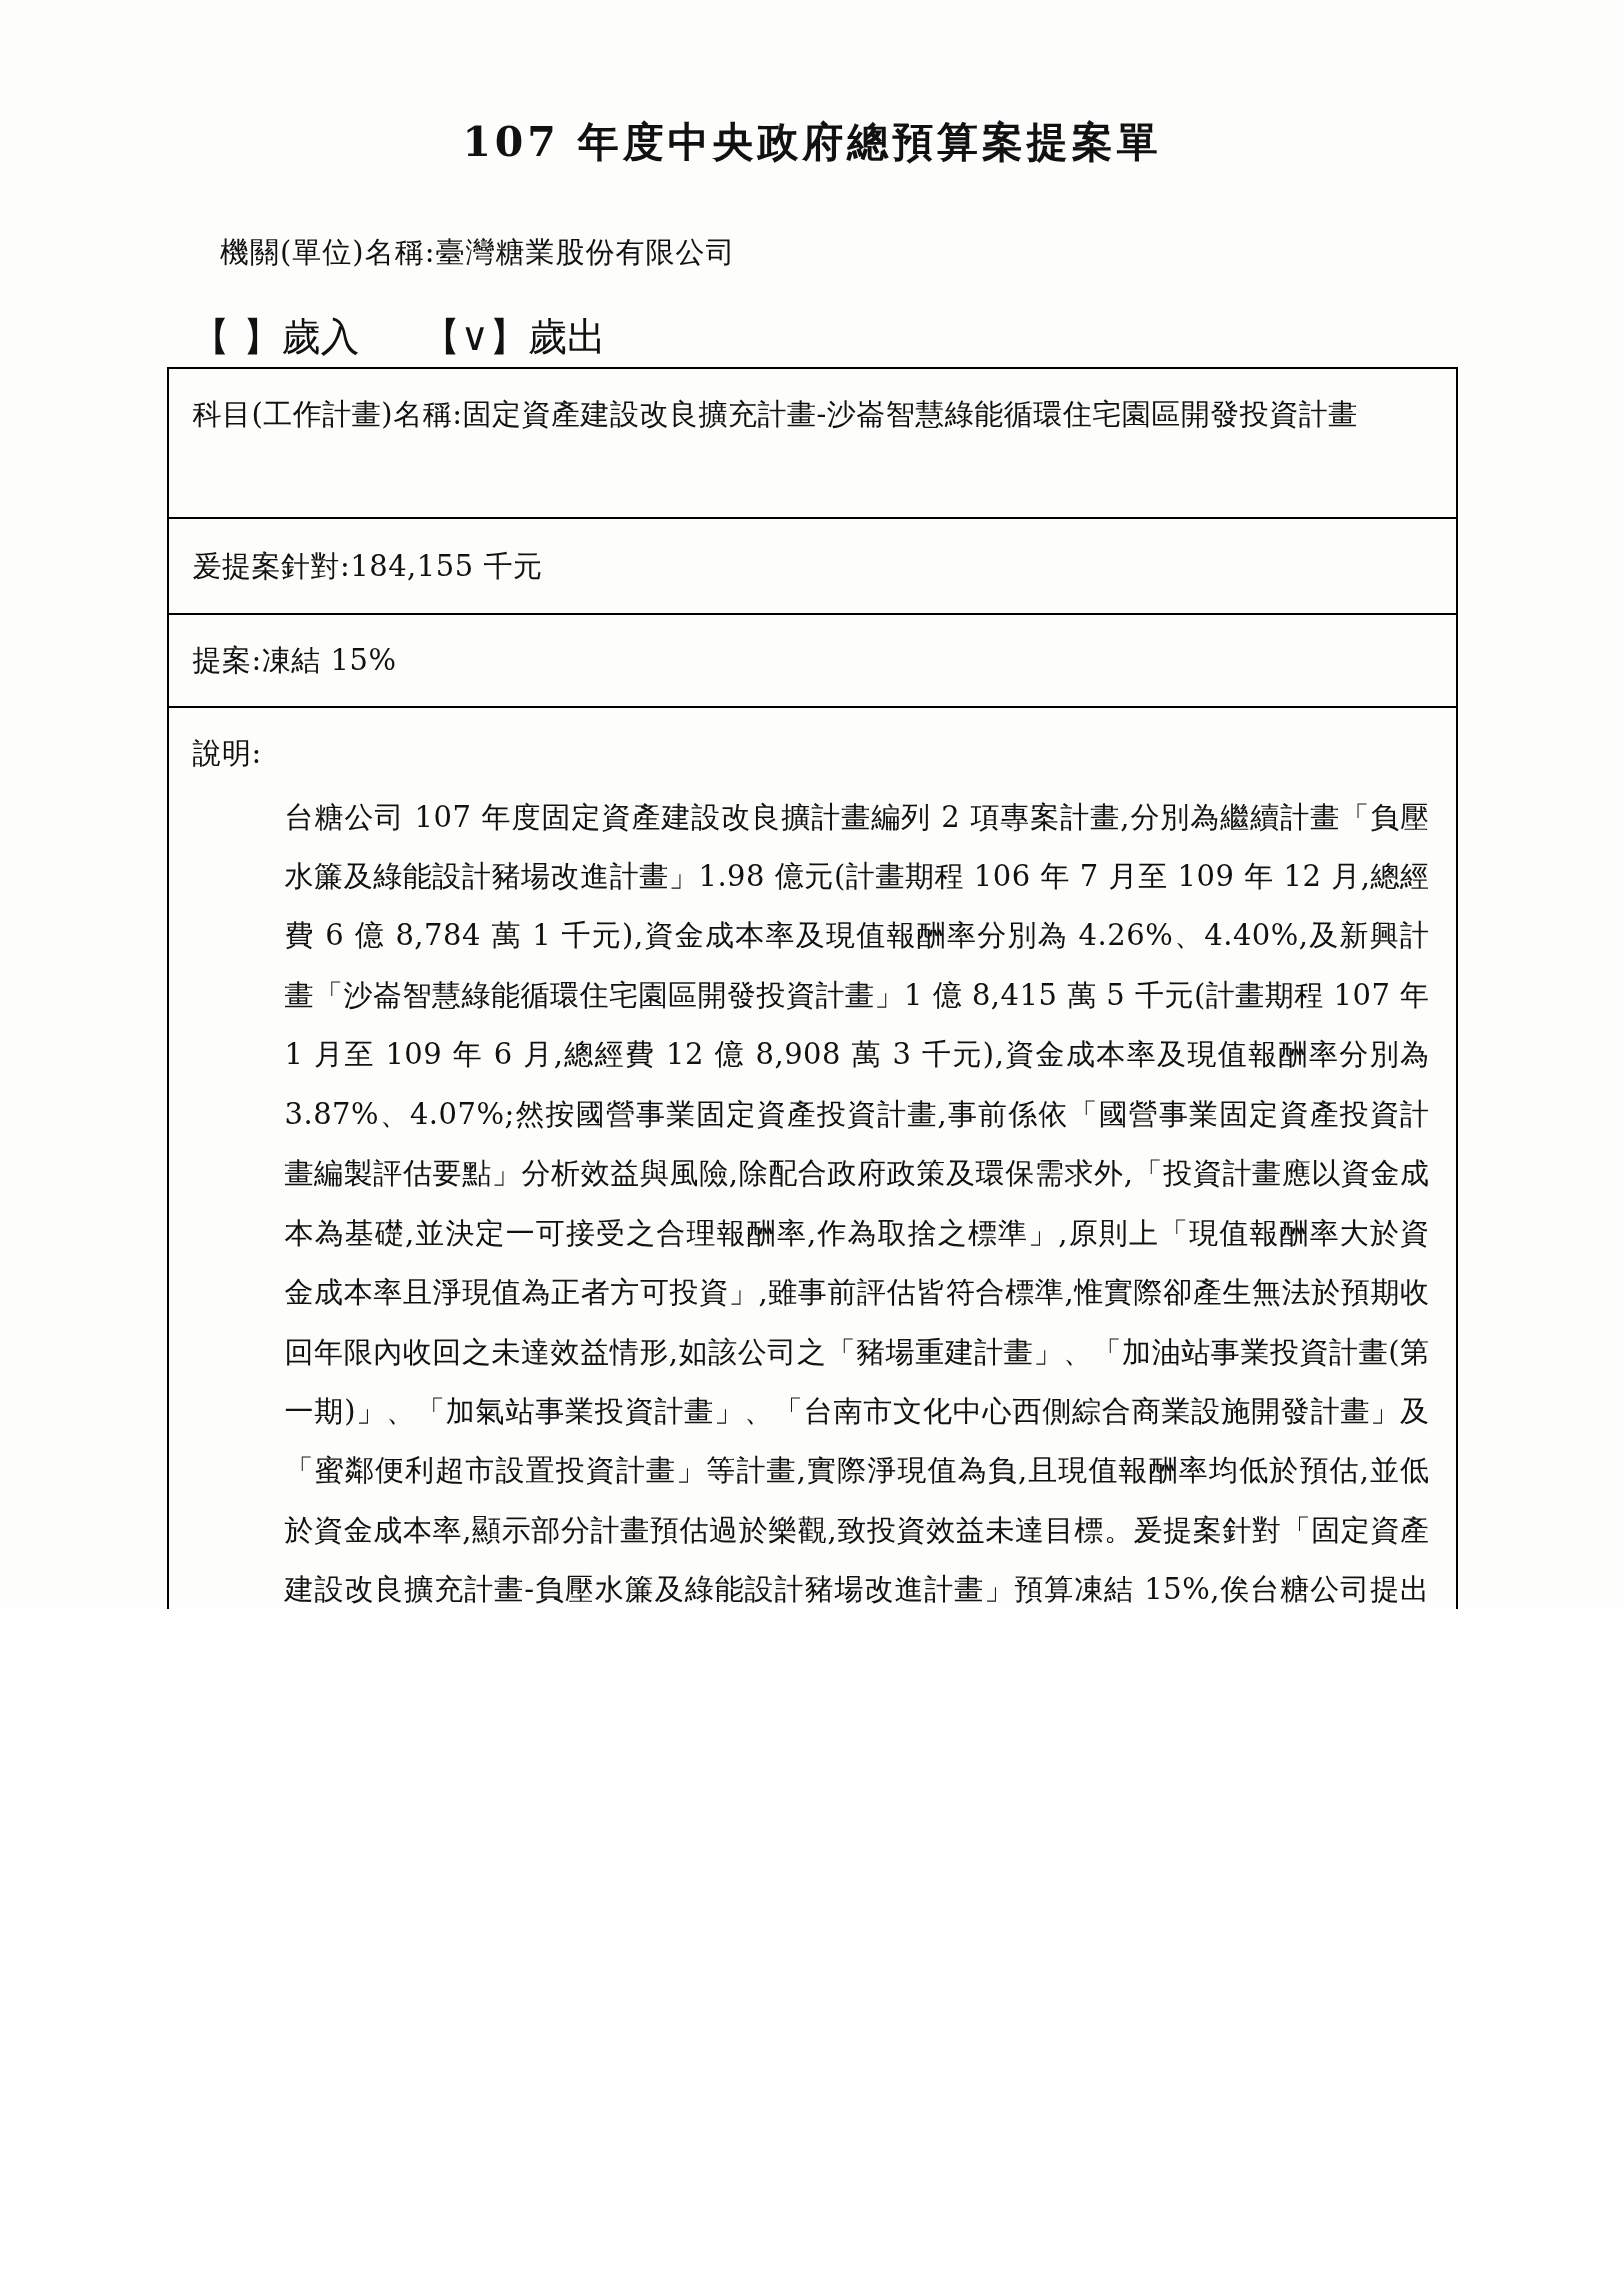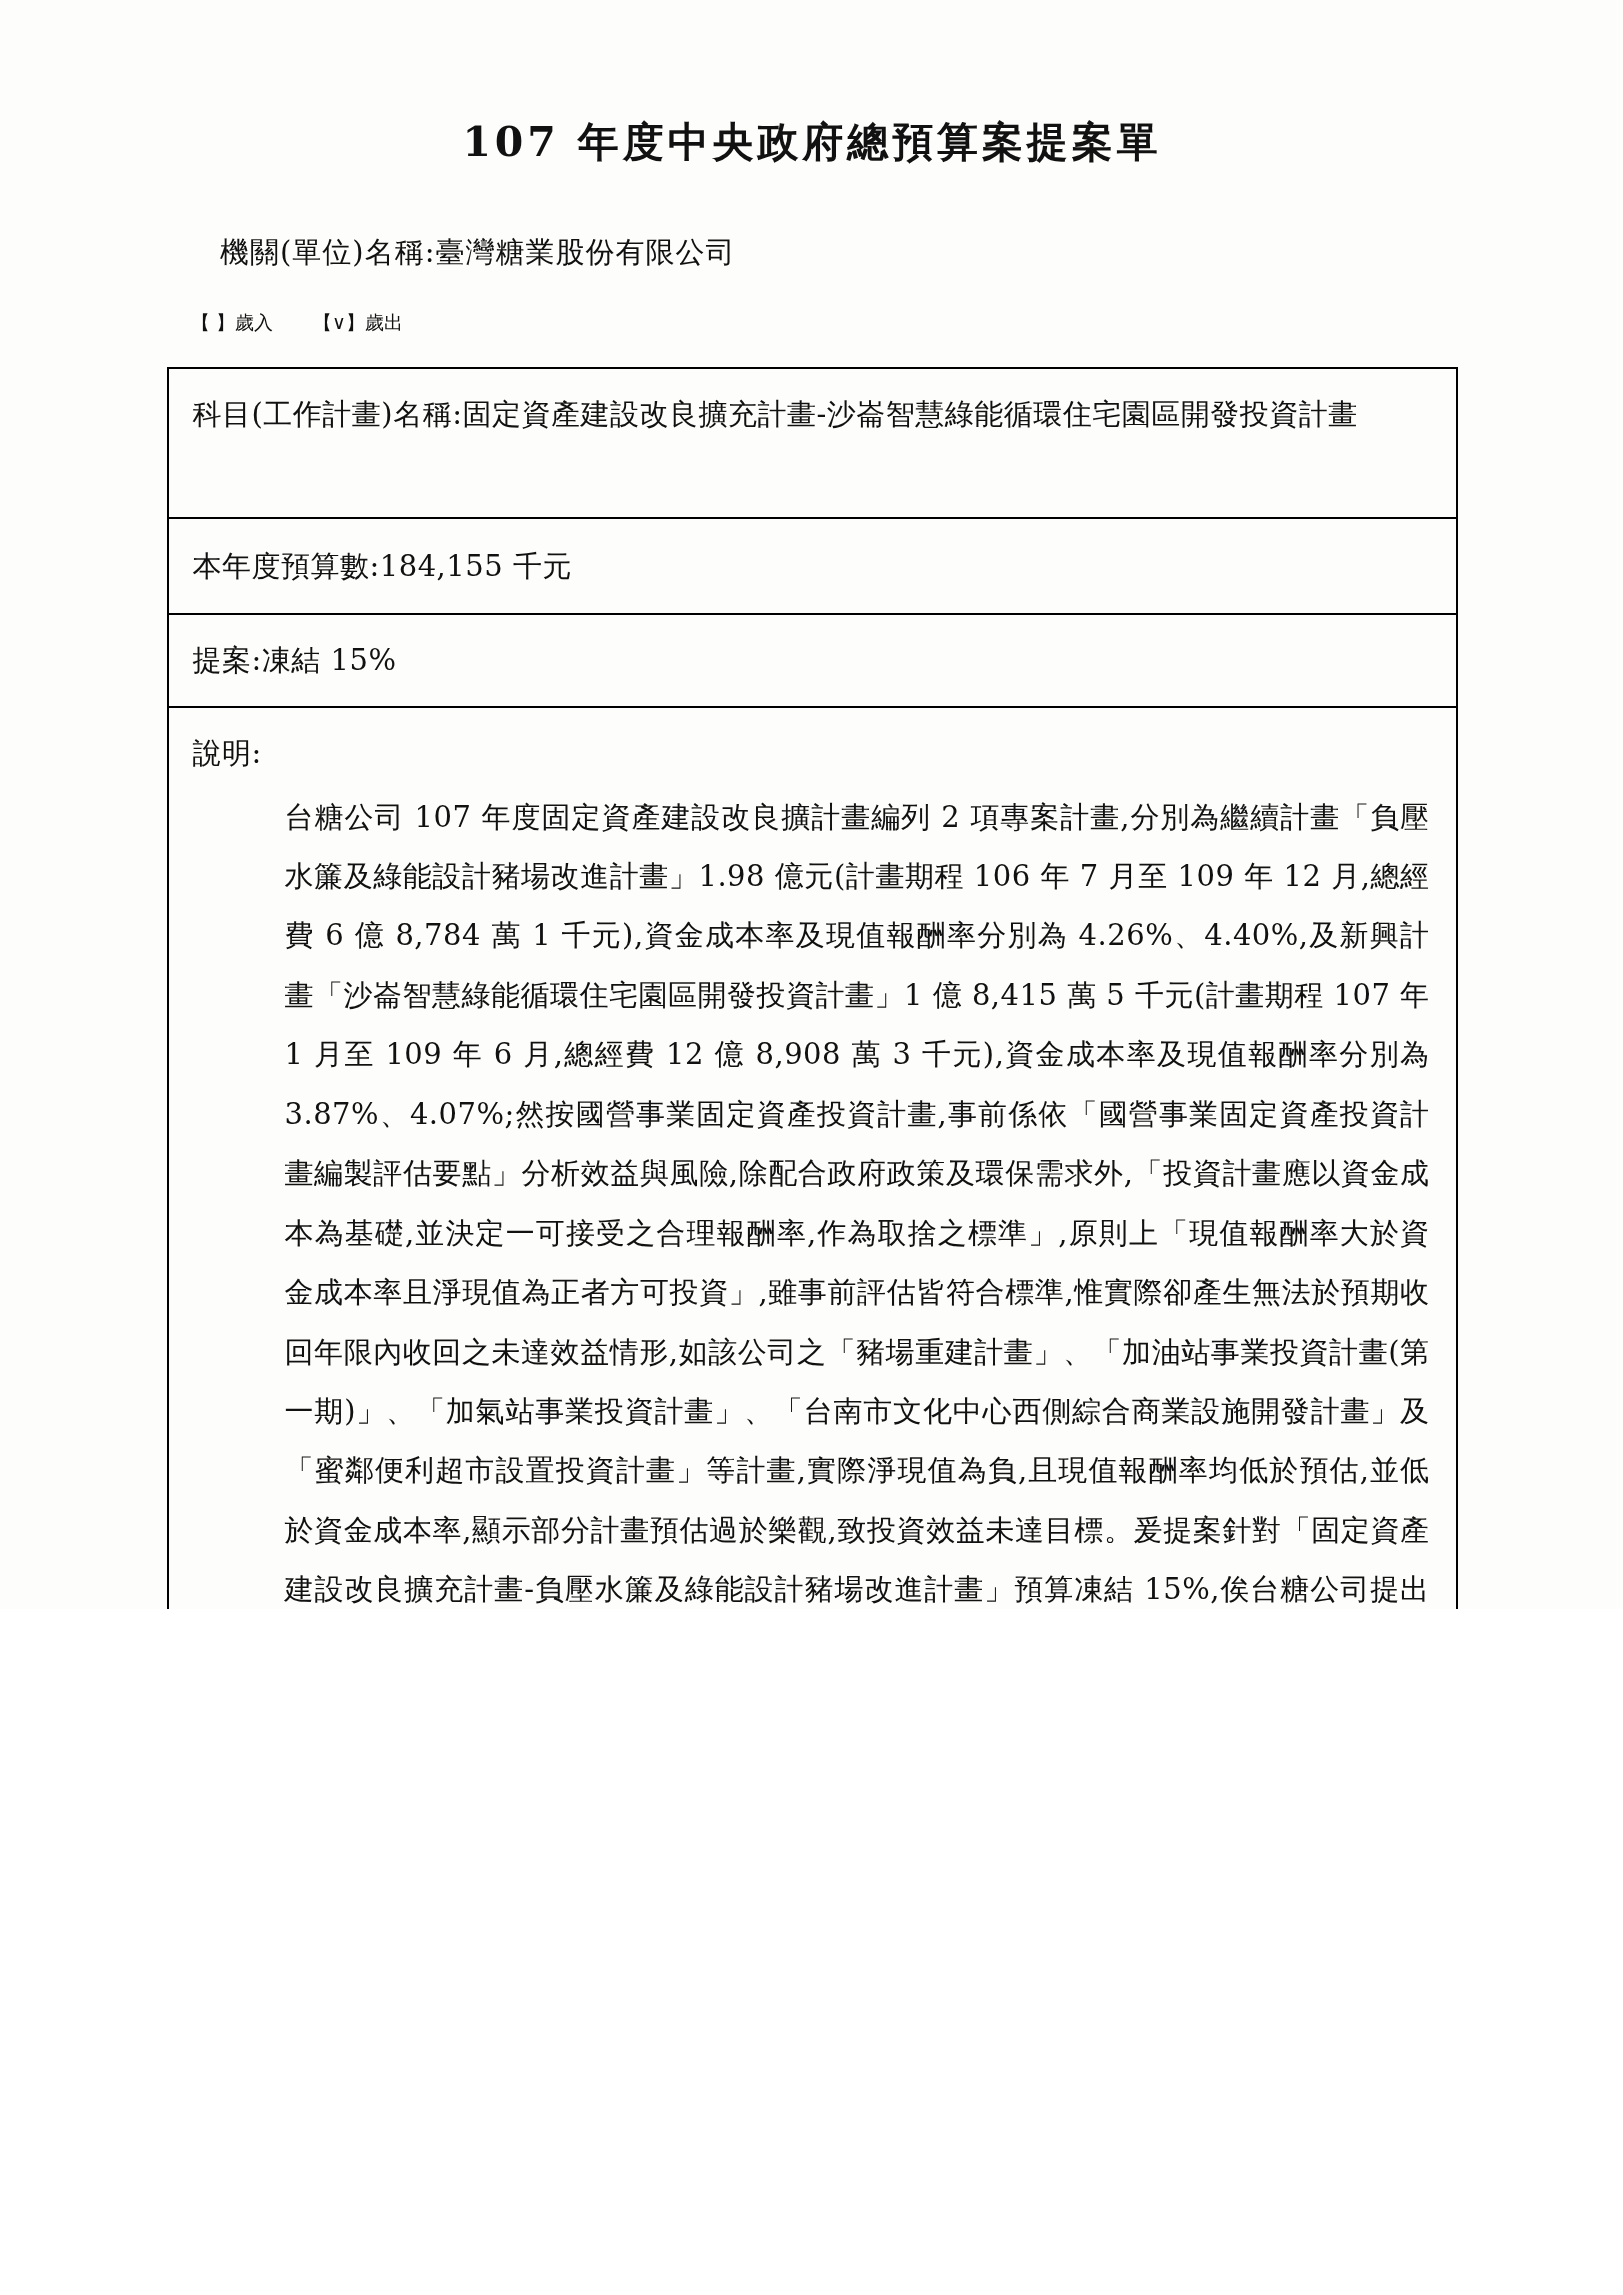--- a/index.html
+++ b/index.html
@@ -24,23 +24,23 @@
   .agency-line {
     position:absolute;
     top:233px; left:191px;
     font-size:29px;
     letter-spacing:1px;
     margin-left:29px;
   }
   .checkbox-line {
     position:absolute;
     top:310px; left:191px;
-    font-size:19px;
+    font-size:39px;
     display:flex;
-    gap:40px;
+    gap:62px;
   }
   .main-table {
     position:absolute;
     top:367px; left:167px;
     width:1291px;
     height:1633px;
     border:2.5px solid #000;
     display:flex;
     flex-direction:column;
   }
@@ -112,21 +112,21 @@
 
   <div class="agency-line">機關(單位)名稱:臺灣糖業股份有限公司</div>
 
   <div class="checkbox-line">
     <span>【 】歲入</span>
     <span>【∨】歲出</span>
   </div>
 
   <div class="main-table">
     <div class="t-row subject">科目(工作計畫)名稱:固定資產建設改良擴充計畫-沙崙智慧綠能循環住宅園區開發投資計畫</div>
-    <div class="t-row budget">本年度預算數:184,155 千元</div>
+    <div class="t-row budget">爰提案針對:184,155 千元</div>
     <div class="t-row proposal">提案:凍結 15%</div>
     <div class="t-row explanation">
       <div class="explanation-label">說明:</div>
       <div class="explanation-body">台糖公司 107 年度固定資產建設改良擴計畫編列 2 項專案計畫,分別為繼續計畫「負壓水簾及綠能設計豬場改進計畫」1.98 億元(計畫期程 106 年 7 月至 109 年 12 月,總經費 6 億 8,784 萬 1 千元),資金成本率及現值報酬率分別為 4.26%、4.40%,及新興計畫「沙崙智慧綠能循環住宅園區開發投資計畫」1 億 8,415 萬 5 千元(計畫期程 107 年 1 月至 109 年 6 月,總經費 12 億 8,908 萬 3 千元),資金成本率及現值報酬率分別為 3.87%、4.07%;然按國營事業固定資產投資計畫,事前係依「國營事業固定資產投資計畫編製評估要點」分析效益與風險,除配合政府政策及環保需求外,「投資計畫應以資金成本為基礎,並決定一可接受之合理報酬率,作為取捨之標準」,原則上「現值報酬率大於資金成本率且淨現值為正者方可投資」,雖事前評估皆符合標準,惟實際卻產生無法於預期收回年限內收回之未達效益情形,如該公司之「豬場重建計畫」、「加油站事業投資計畫(第一期)」、「加氣站事業投資計畫」、「台南市文化中心西側綜合商業設施開發計畫」及「蜜鄰便利超市設置投資計畫」等計畫,實際淨現值為負,且現值報酬率均低於預估,並低於資金成本率,顯示部分計畫預估過於樂觀,致投資效益未達目標。爰提案針對「固定資產建設改良擴充計畫-負壓水簾及綠能設計豬場改進計畫」預算凍結 15%,俟台糖公司提出檢討改善專案報告後,始得動支。</div>
     </div>
   </div>
 
   <div class="sign-label proposer-label">提案人:</div>
   <div class="sign-label cosigner-label">連署人:</div>
 

